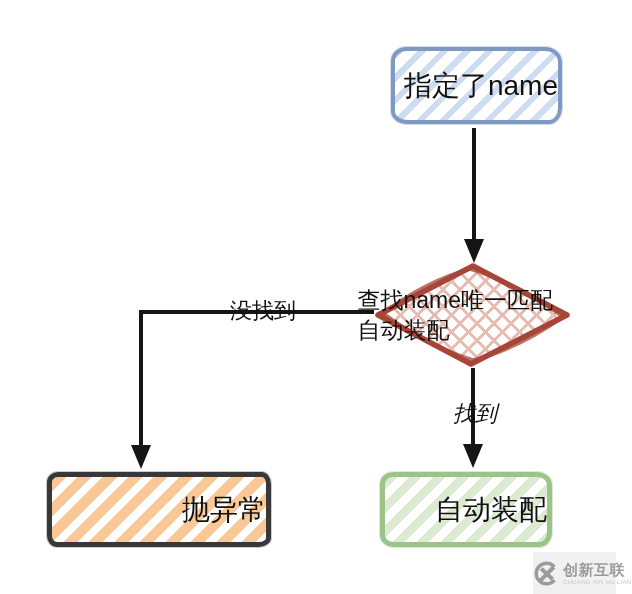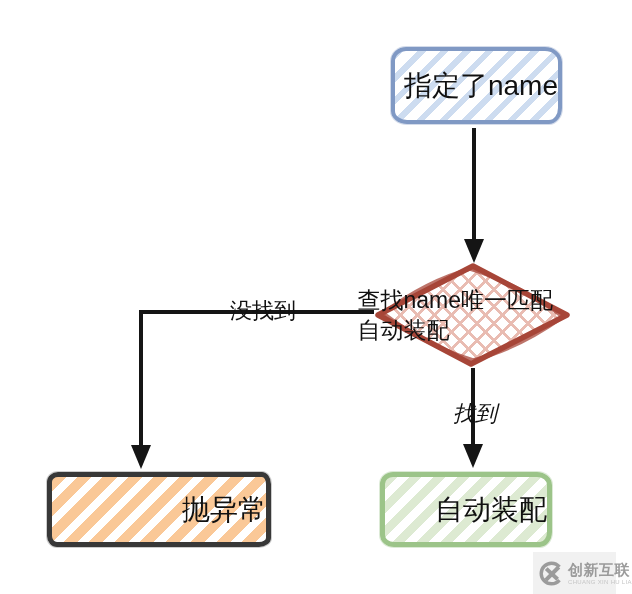--- a/index.html
+++ b/index.html
@@ -101,21 +101,20 @@
   }
 
   
   .watermark {
     position: absolute;
     left: 533px; top: 552px; width: 83px; height: 42px;
     background: var(--watermark-bg, #f1f1f1);
     display: flex;
     align-items: center;
     box-sizing: border-box;
-    padding-left: 5px;
     gap: 3px;
     z-index: 4;
   }
   .wm-logo { flex: 0 0 auto; }
   .wm-ring, .wm-x { stroke: var(--watermark-fg, #9b9b9b); fill: none; }
   .wm-text { display: flex; flex-direction: column; line-height: 1; }
   .wm-brand {
     font-size: 15px;
     font-weight: 700;
     letter-spacing: 0.5px;

